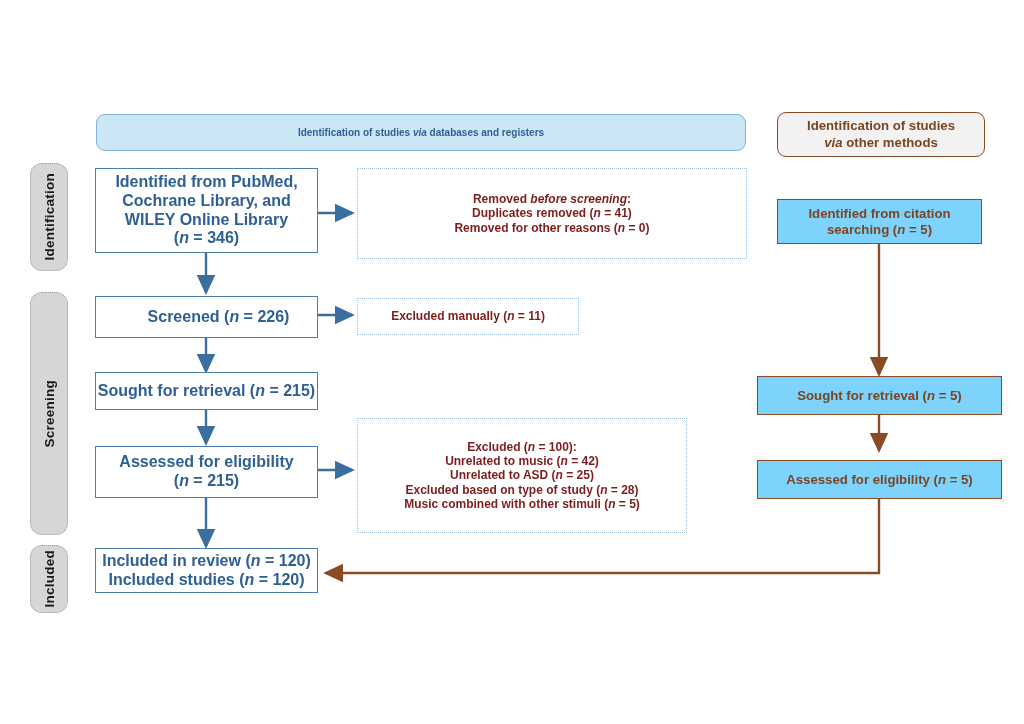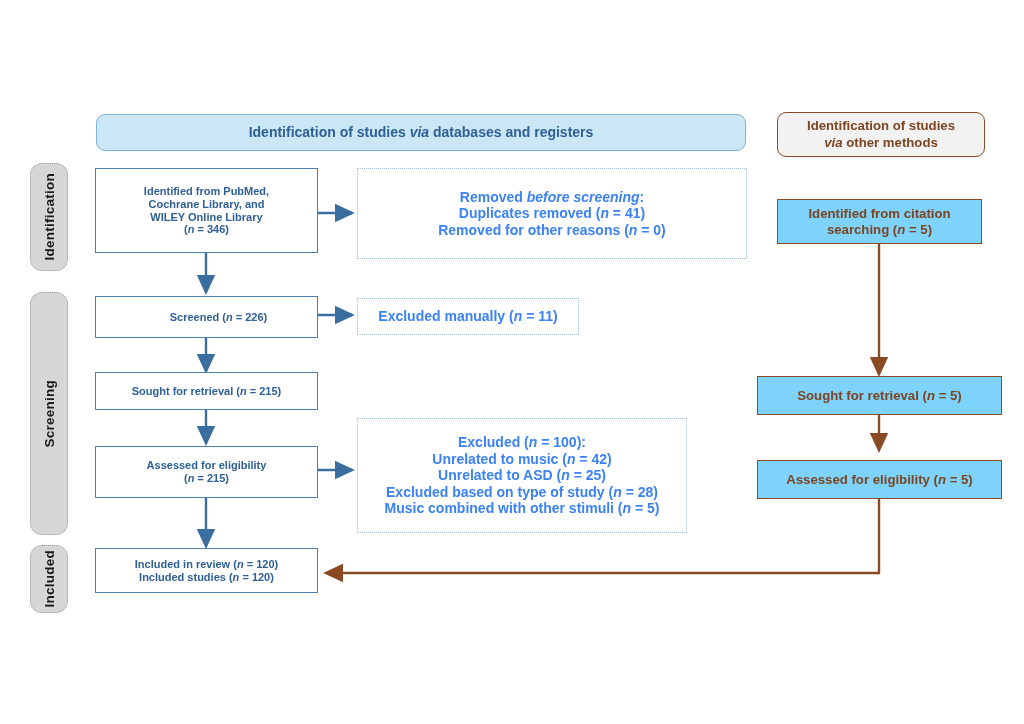--- a/index.html
+++ b/index.html
@@ -11,33 +11,33 @@
   #stage{position:relative;width:1024px;height:724px;overflow:hidden;}
 
   
   .box{
     position:absolute;box-sizing:border-box;
     display:flex;align-items:center;justify-content:center;
     text-align:center;font-weight:bold;line-height:1.18;
   }
   .blue-solid{
     border:1.6px solid #4a7fae;background:#ffffff;color:#2f6095;
-    font-size:11px;
+    font-size:16px;
   }
   .blue-dotted{
-    border:1.7px dotted #9fc0da;background:#ffffff;color:#3b82f6;
-    font-size:14px;
+    border:1.7px dotted #9fc0da;background:#ffffff;color:#7f1d1d;
+    font-size:12px;
   }
   .brown-solid{
     border:1.8px solid #8a4a24;background:#7dd3fc;color:#7c4420;
     font-size:13.2px;
   }
   .banner-blue{
     border:1.4px solid #7fb4d8;background:#cbe7f6;color:#2f6095;
-    border-radius:9px;font-size:14px;
+    border-radius:9px;font-size:10px;
   }
   .banner-brown{
     border:1.9px solid #8a4a24;background:#f2f2f2;color:#7c4420;
     border-radius:9px;font-size:13.2px;
   }
   .stage-label{
     position:absolute;box-sizing:border-box;
     border:1.6px dotted #9a9a9a;background:#d6d6d6;border-radius:12px;
     display:flex;align-items:center;justify-content:center;
     color:#1a1a1a;font-weight:bold;font-size:13.6px;

